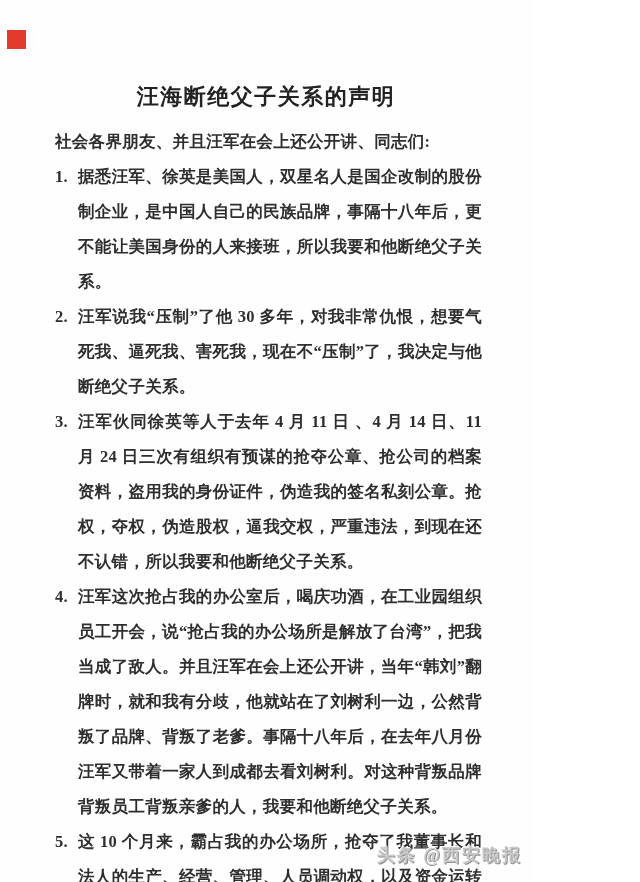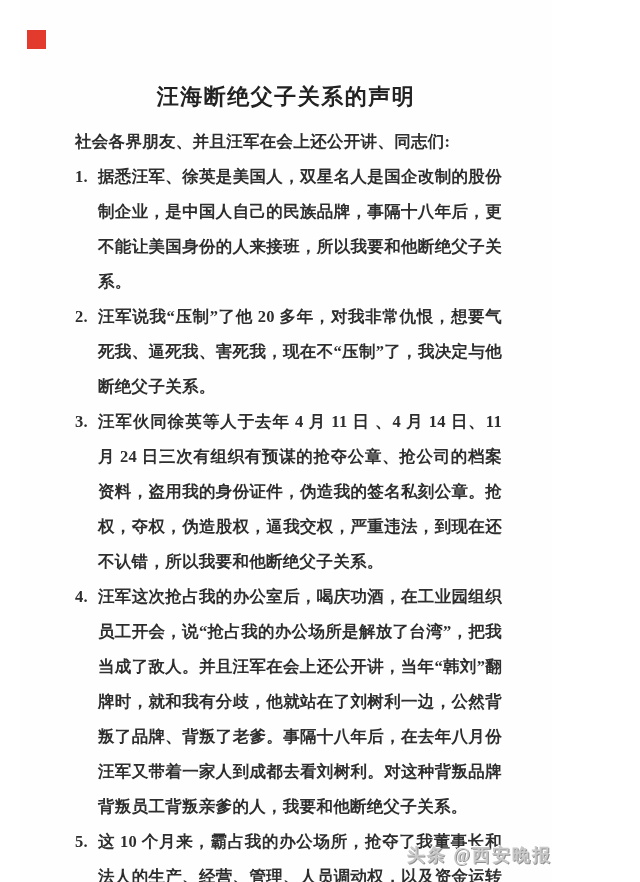--- a/index.html
+++ b/index.html
@@ -7,21 +7,20 @@
     width: 640px; height: 882px;
     background: #ffffff;
     font-family: "Liberation Serif", serif;
   }
   .page {
     position: relative;
     width: 532px; height: 882px;
     background: #fefefe;
     overflow: hidden;
     color: #2e2e2e;
-    margin-left: 20px;
   }
   .red-mark {
     position: absolute;
     left: 7px; top: 30px;
     width: 19px; height: 19px;
     background: #e23b2e;
   }
   .doc-title {
     margin-top: 82px;
     text-align: center;
@@ -53,21 +52,21 @@
   .statement-item .num {
     flex: 0 0 23px;
     text-align: left;
   }
   .statement-item .txt {
     flex: 1;
     text-align: justify;
   }
   .watermark {
     position: absolute;
-    right: 0; top: 843px;
+    right: 10px; top: 843px;
     font-size: 18px;
     font-weight: bold;
     letter-spacing: 2px;
     color: #c9c9c9;
     text-shadow: 1px 1px 0 #8f8f8f, -1px -1px 0 #ffffff;
   }
 </style>
 </head>
 <body>
 
@@ -82,21 +81,21 @@
     <p class="salutation">社会各界朋友、并且汪军在会上还公开讲、同志们:</p>
 
 
     <ol class="statements">
       <li class="statement-item">
         <span class="num">1.</span>
         <span class="txt">据悉汪军、徐英是美国人，双星名人是国企改制的股份制企业，是中国人自己的民族品牌，事隔十八年后，更不能让美国身份的人来接班，所以我要和他断绝父子关系。</span>
       </li>
       <li class="statement-item">
         <span class="num">2.</span>
-        <span class="txt">汪军说我“压制”了他 20 多年，对我非常仇恨，想要气死我、逼死我、害死我，现在不“压制”了，我决定与他断绝父子关系。</span>
+        <span class="txt">汪军说我“压制”了他 30 多年，对我非常仇恨，想要气死我、逼死我、害死我，现在不“压制”了，我决定与他断绝父子关系。</span>
       </li>
       <li class="statement-item">
         <span class="num">3.</span>
         <span class="txt">汪军伙同徐英等人于去年 4 月 11 日 、4 月 14 日、11 月 24 日三次有组织有预谋的抢夺公章、抢公司的档案资料，盗用我的身份证件，伪造我的签名私刻公章。抢权，夺权，伪造股权，逼我交权，严重违法，到现在还不认错，所以我要和他断绝父子关系。</span>
       </li>
       <li class="statement-item">
         <span class="num">4.</span>
         <span class="txt">汪军这次抢占我的办公室后，喝庆功酒，在工业园组织员工开会，说“抢占我的办公场所是解放了台湾”，把我当成了敌人。并且汪军在会上还公开讲，当年“韩刘”翻牌时，就和我有分歧，他就站在了刘树利一边，公然背叛了品牌、背叛了老爹。事隔十八年后，在去年八月份汪军又带着一家人到成都去看刘树利。对这种背叛品牌背叛员工背叛亲爹的人，我要和他断绝父子关系。</span>
       </li>
       <li class="statement-item">

